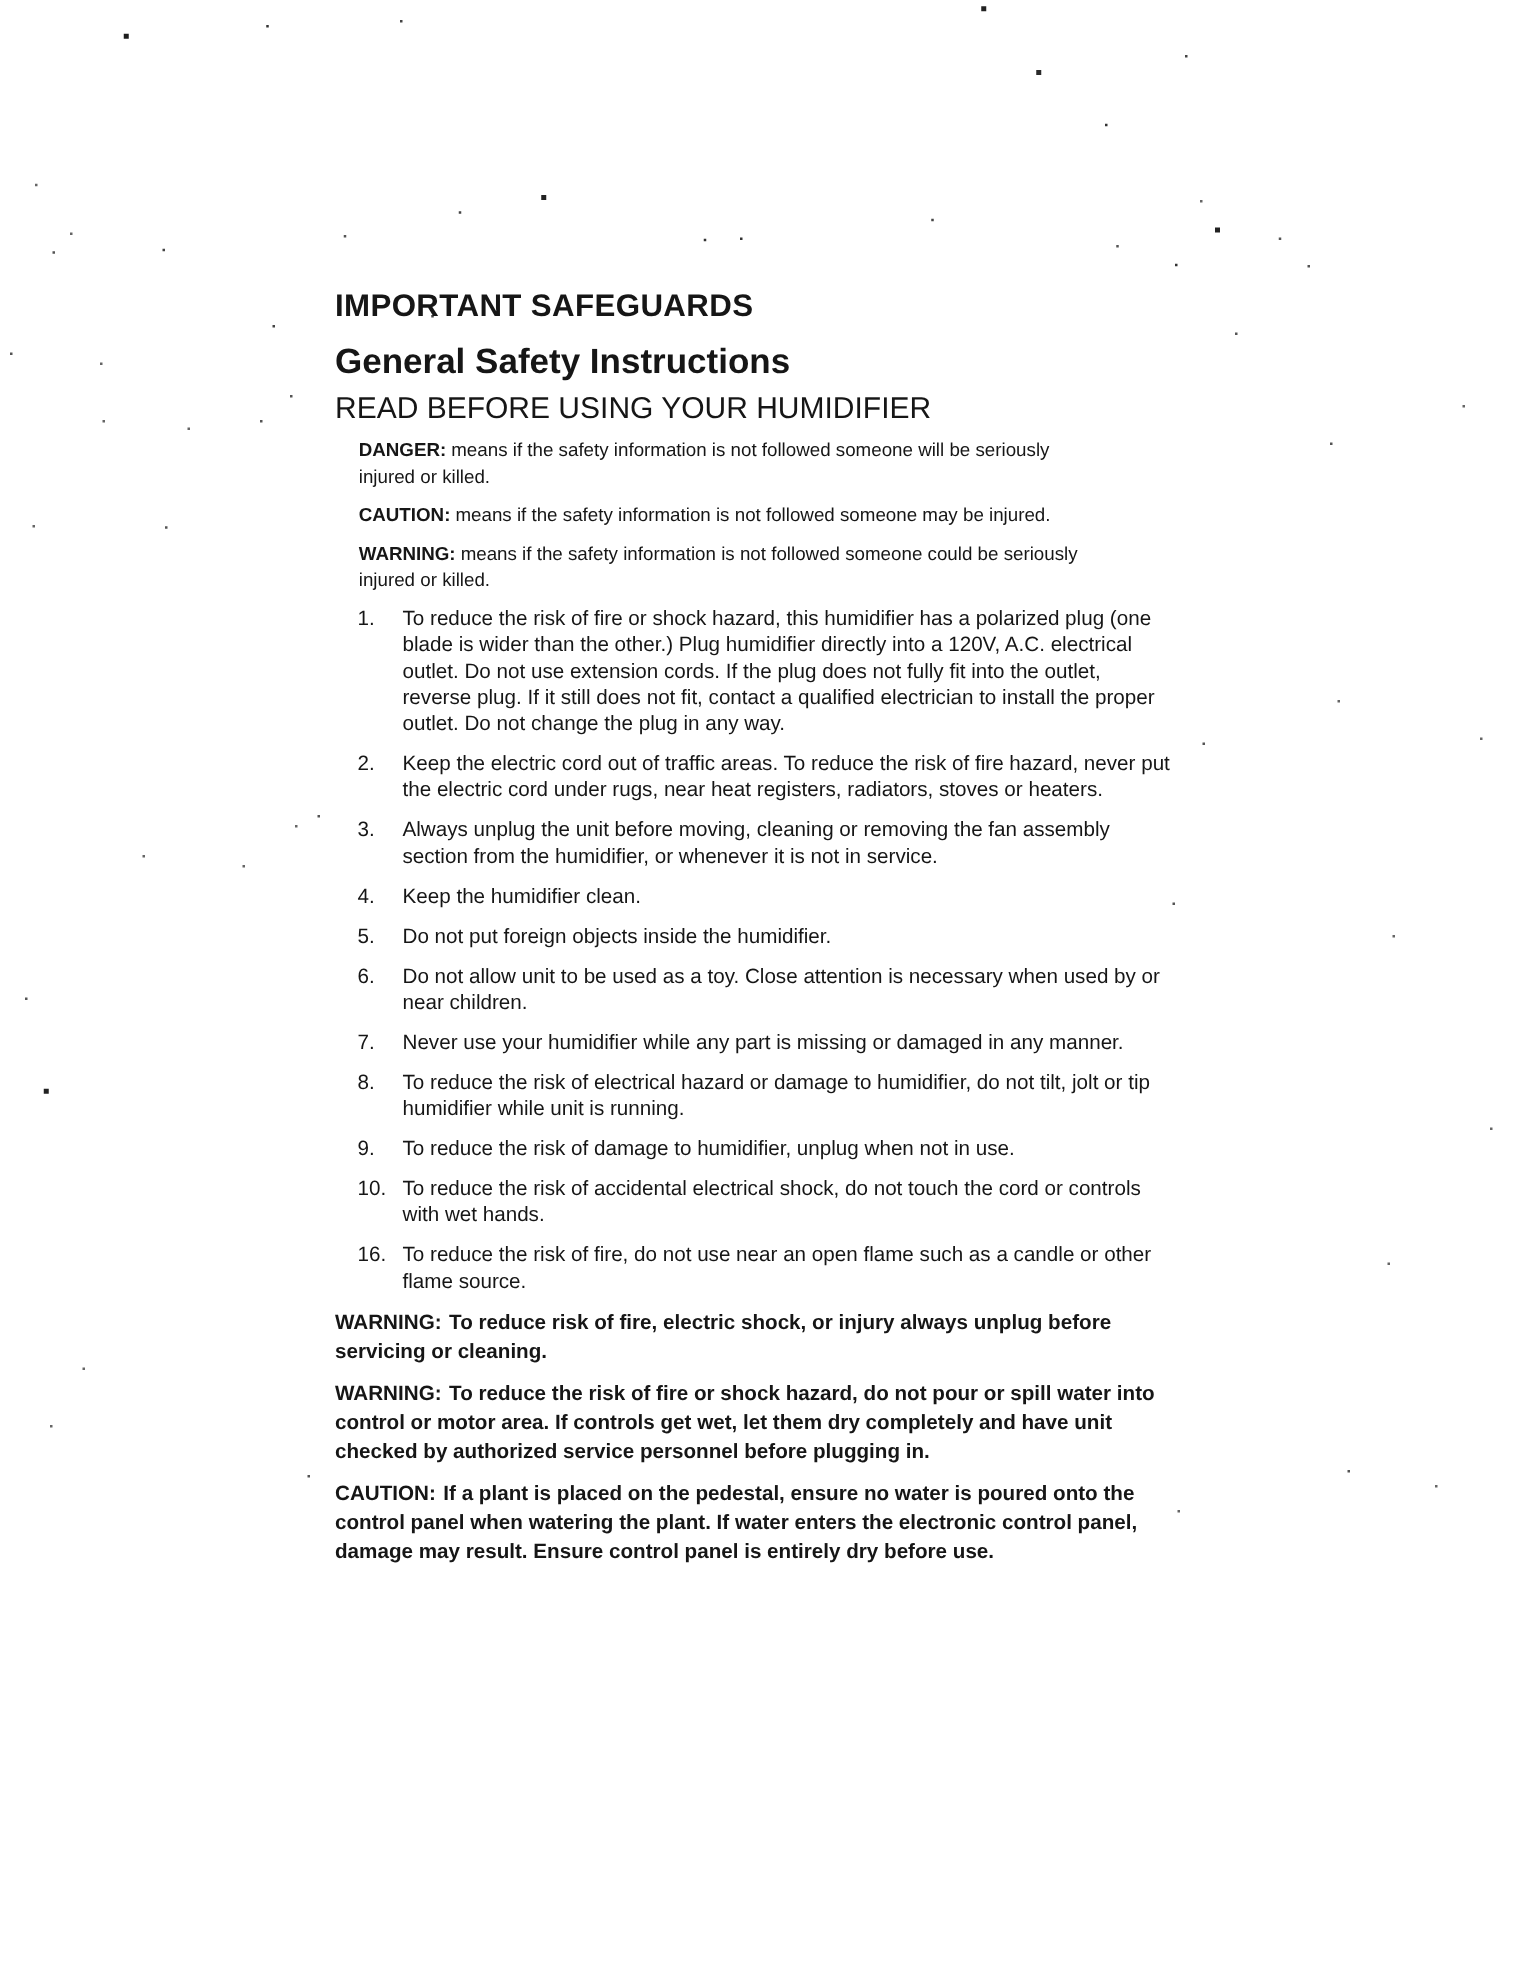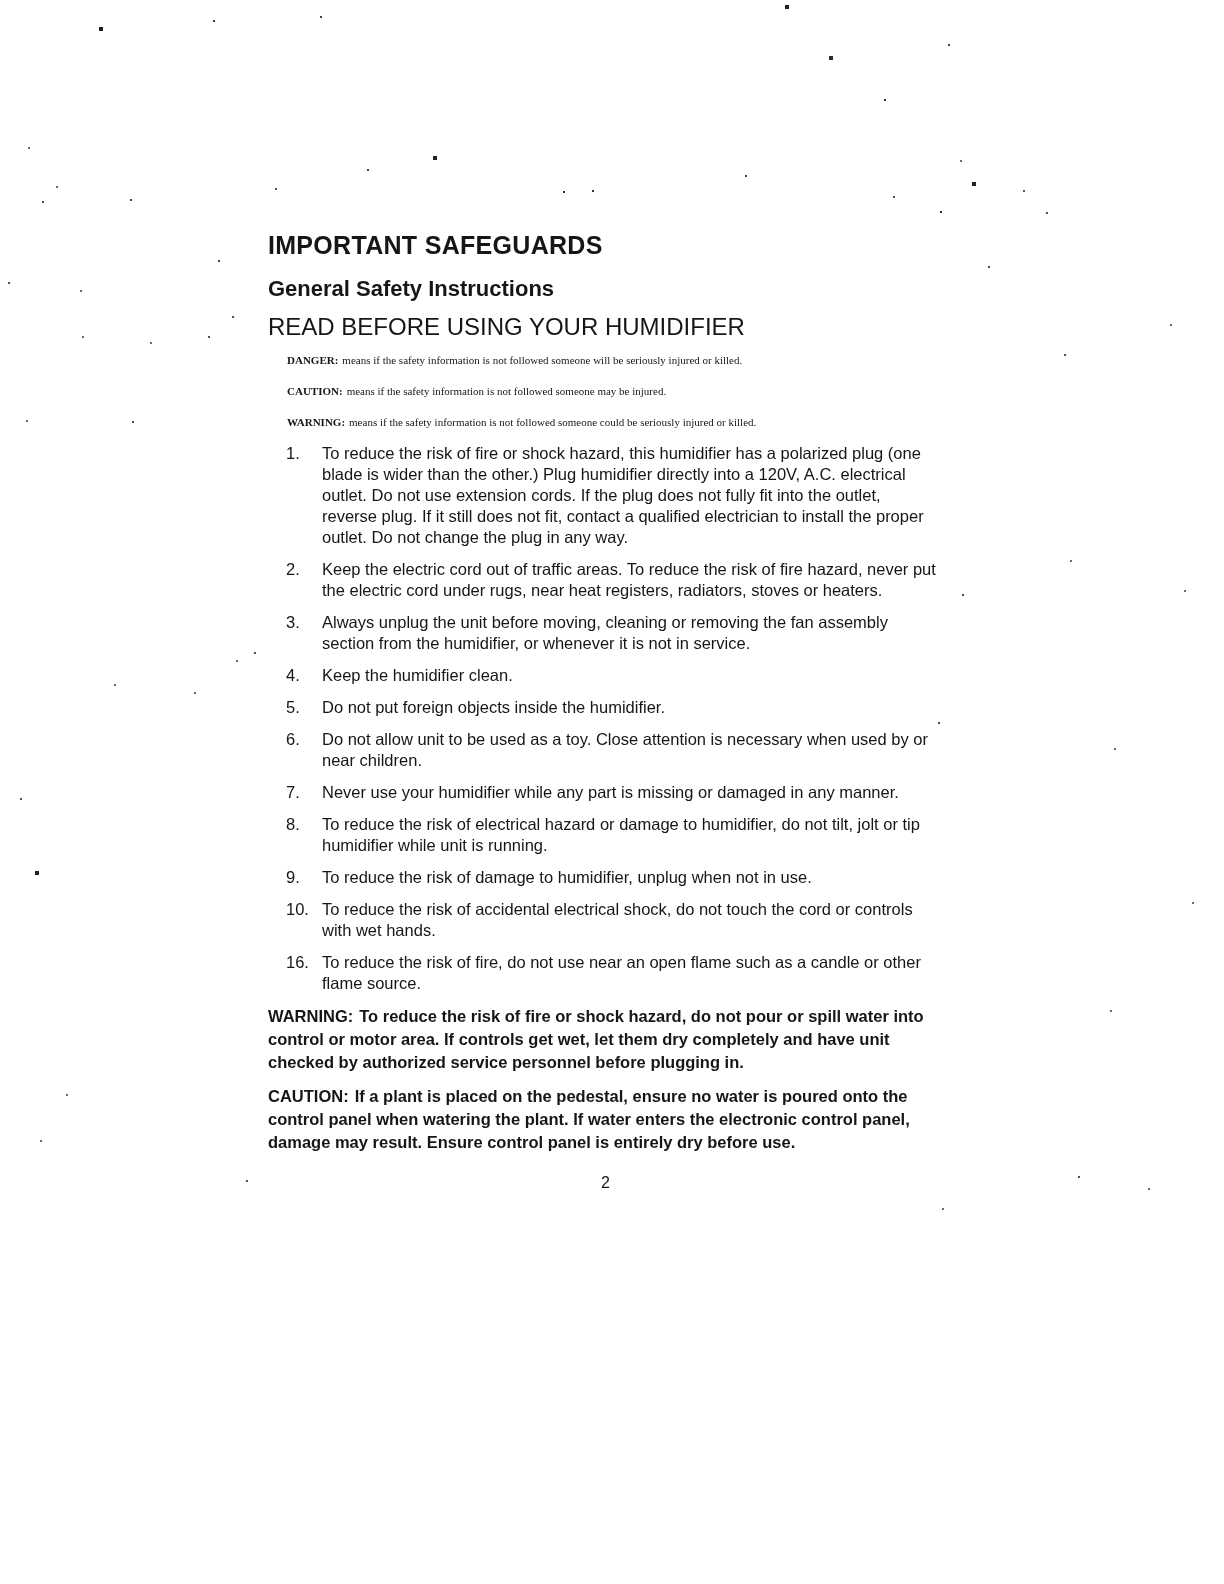--- a/index.html
+++ b/index.html
@@ -23,37 +23,36 @@
     width: 675px;
   }
   .h1 {
     font-size: 25px;
     font-weight: bold;
     letter-spacing: 0.3px;
     margin: 0 0 16px 0;
     line-height: 29px;
   }
   .h2 {
-    font-size: 22px;
+    font-size: 28px;
     font-weight: bold;
     margin: 0 0 14px 0;
     line-height: 26px;
   }
   .h3 {
     font-size: 24px;
     font-weight: normal;
     margin: 0 0 13px 0;
     line-height: 21px;
   }
   .def {
     margin: 0 0 10px 19px;
     width: 592px;
-    font-size: 11px;
+    font-size: 15px;
     line-height: 21px;
-    font-family: Liberation Serif, serif;
   }
   .def .term {
     font-weight: bold;
     margin-right: 4px;
   }
   .instructions {
     list-style: none;
     margin: 6px 0 0 0;
     padding: 0 0 0 18px;
   }
@@ -184,20 +183,21 @@
       <li>
           <span class="num">10.</span>
           <span class="txt">To reduce the risk of accidental electrical shock, do not touch the cord or controls with wet hands.</span>
         </li>
       <li>
           <span class="num">16.</span>
           <span class="txt">To reduce the risk of fire, do not use near an open flame such as a candle or other flame source.</span>
         </li>
     </ul>
 
+    <p class="notice"><span class="label">WARNING:</span><span>To reduce risk of fire, electric shock, or injury always unplug before servicing or cleaning.</span></p>
     <p class="notice"><span class="label">WARNING:</span><span>To reduce the risk of fire or shock hazard, do not pour or spill water into control or motor area. If controls get wet, let them dry completely and have unit checked by authorized service personnel before plugging in.</span></p>
     <p class="notice"><span class="label">CAUTION:</span><span>If a plant is placed on the pedestal, ensure no water is poured onto the control panel when watering the plant. If water enters the electronic control panel, damage may result. Ensure control panel is entirely dry before use.</span></p>
 
     <div class="page-number">2</div>
 
   </div>
 
   <div class="artifact-line"></div>
 
 </div>

